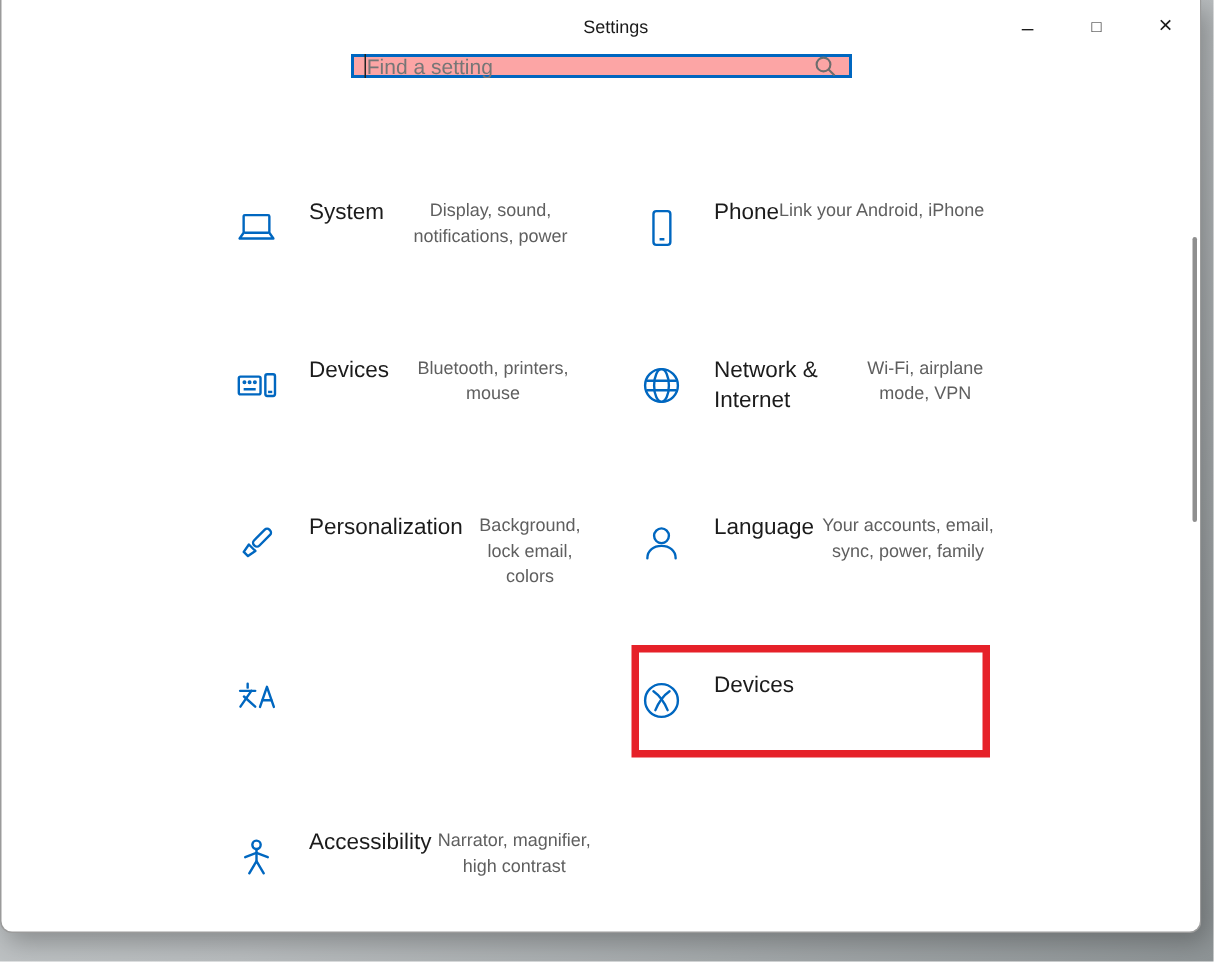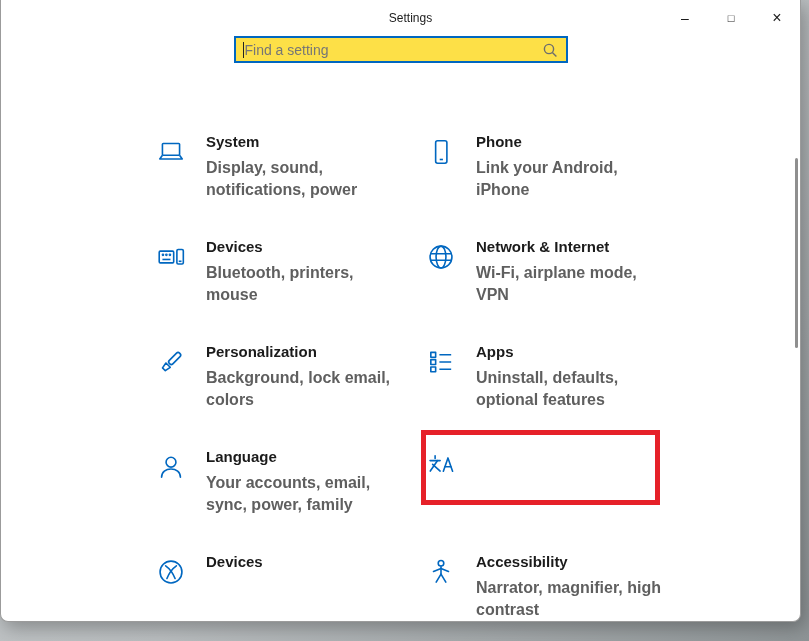--- a/index.html
+++ b/index.html
@@ -26,41 +26,41 @@
   .titlebar{position:relative;height:36px;display:flex;align-items:center;padding-left:20px;justify-content:center;}
   .titlebar .title{font-size:12px;color:#1b1b1b;}
   .controls{position:absolute;right:0;top:0;height:36px;display:flex;}
   .ctrl{width:46px;height:36px;border:none;background:transparent;display:flex;align-items:center;justify-content:center;color:#1b1b1b;cursor:pointer;font-family:inherit;}
   .ctrl.min{font-size:14px;}
   .ctrl.max{font-size:11px;}
   .ctrl.close{font-size:16px;}
   
   .search-row{display:flex;justify-content:center;margin-top:0;}
   .searchbox{
-    width:334px;height:27px;border:2px solid var(--accent,#0067c0);
-    background:#fde047;display:flex;align-items:center;padding:0 8px 0 7px;justify-content:space-between;
+    width:334px;height:16px;border:2px solid var(--accent,#0067c0);
+    background:#fca5a5;display:flex;align-items:center;padding:0 8px 0 7px;justify-content:space-between;
   }
   .caret{width:1px;height:16px;background:#222;margin-right:1px;flex:0 0 auto;}
   .searchbox input{
     flex:1;border:none;outline:none;font-size:14px;color:#1b1b1b;
     font-family:inherit;background:transparent;min-width:0;
   }
   .searchbox input::placeholder{color:#767676;opacity:1;}
   .search-glyph{flex:0 0 auto;display:flex;align-items:center;}
   
   .grid{
     position:absolute;left:155px;top:124px;width:540px;
     display:grid;grid-template-columns:270px 270px;grid-auto-rows:105px;
   }
   .tile{display:flex;padding-top:8px;cursor:pointer;}
   .ticon{width:50px;flex:0 0 50px;padding-top:5px;color:var(--accent,#0067c0);}
   .ticon svg{display:block;}
-  .ttext{width:192px;display:flex;flex-direction:column;font-weight:bold;}
+  .ttext{width:192px;display:flex;}
   .ttitle{font-size:15px;color:var(--title-text,#1b1b1b);margin-bottom:5px;line-height:1.3;}
-  .tsub{font-size:16px;color:var(--subtitle-text,#5f5f5f);line-height:1.4;}
+  .tsub{font-size:12px;color:var(--subtitle-text,#5f5f5f);line-height:1.4;text-align:center;}
   
   .annotation{
     position:absolute;left:420px;top:430px;width:239px;height:75px;
     border:5px solid var(--highlight,#e62129);pointer-events:none;
   }
   
   .scrollbar{position:absolute;right:1px;top:36px;width:5px;height:586px;}
   .scroll-thumb{position:absolute;left:1px;top:122px;width:3px;height:190px;background:#8f8f8f;border-radius:2px;}
 </style>
 </head>
@@ -158,34 +158,20 @@
             <path d="M11.3 18 H17 L16 23.5 H12.3 Z"></path>
           </g>
         </svg>
       </span>
       <span class="ttext">
         <span class="ttitle">Personalization</span>
         <span class="tsub">Background, lock email, colors</span>
       </span>
     </div>
 
-    <div class="tile">
-      <span class="ticon">
-        <svg width="30" height="30" viewBox="0 0 28 28" fill="none" stroke="currentColor" stroke-width="1.5" stroke-linejoin="round">
-          <rect x="4.5" y="5" width="4.5" height="4.5"></rect>
-          <rect x="4.5" y="11.8" width="4.5" height="4.5"></rect>
-          <rect x="4.5" y="18.6" width="4.5" height="4.5"></rect>
-          <path d="M12.5 7.2 H23.5 M12.5 14 H23.5 M12.5 20.8 H23.5"></path>
-        </svg>
-      </span>
-      <span class="ttext">
-        <span class="ttitle">Apps</span>
-        <span class="tsub">Uninstall, defaults, optional features</span>
-      </span>
-    </div>
 
     <div class="tile">
       <span class="ticon">
         <svg width="30" height="30" viewBox="0 0 28 28" fill="none" stroke="currentColor" stroke-width="1.5" stroke-linecap="round">
           <circle cx="14" cy="9.5" r="4.6"></circle>
           <path d="M5.2 23.5 C5.2 18.5 9.2 15.8 14 15.8 C18.8 15.8 22.8 18.5 22.8 23.5"></path>
         </svg>
       </span>
       <span class="ttext">
         <span class="ttitle">Language</span>

